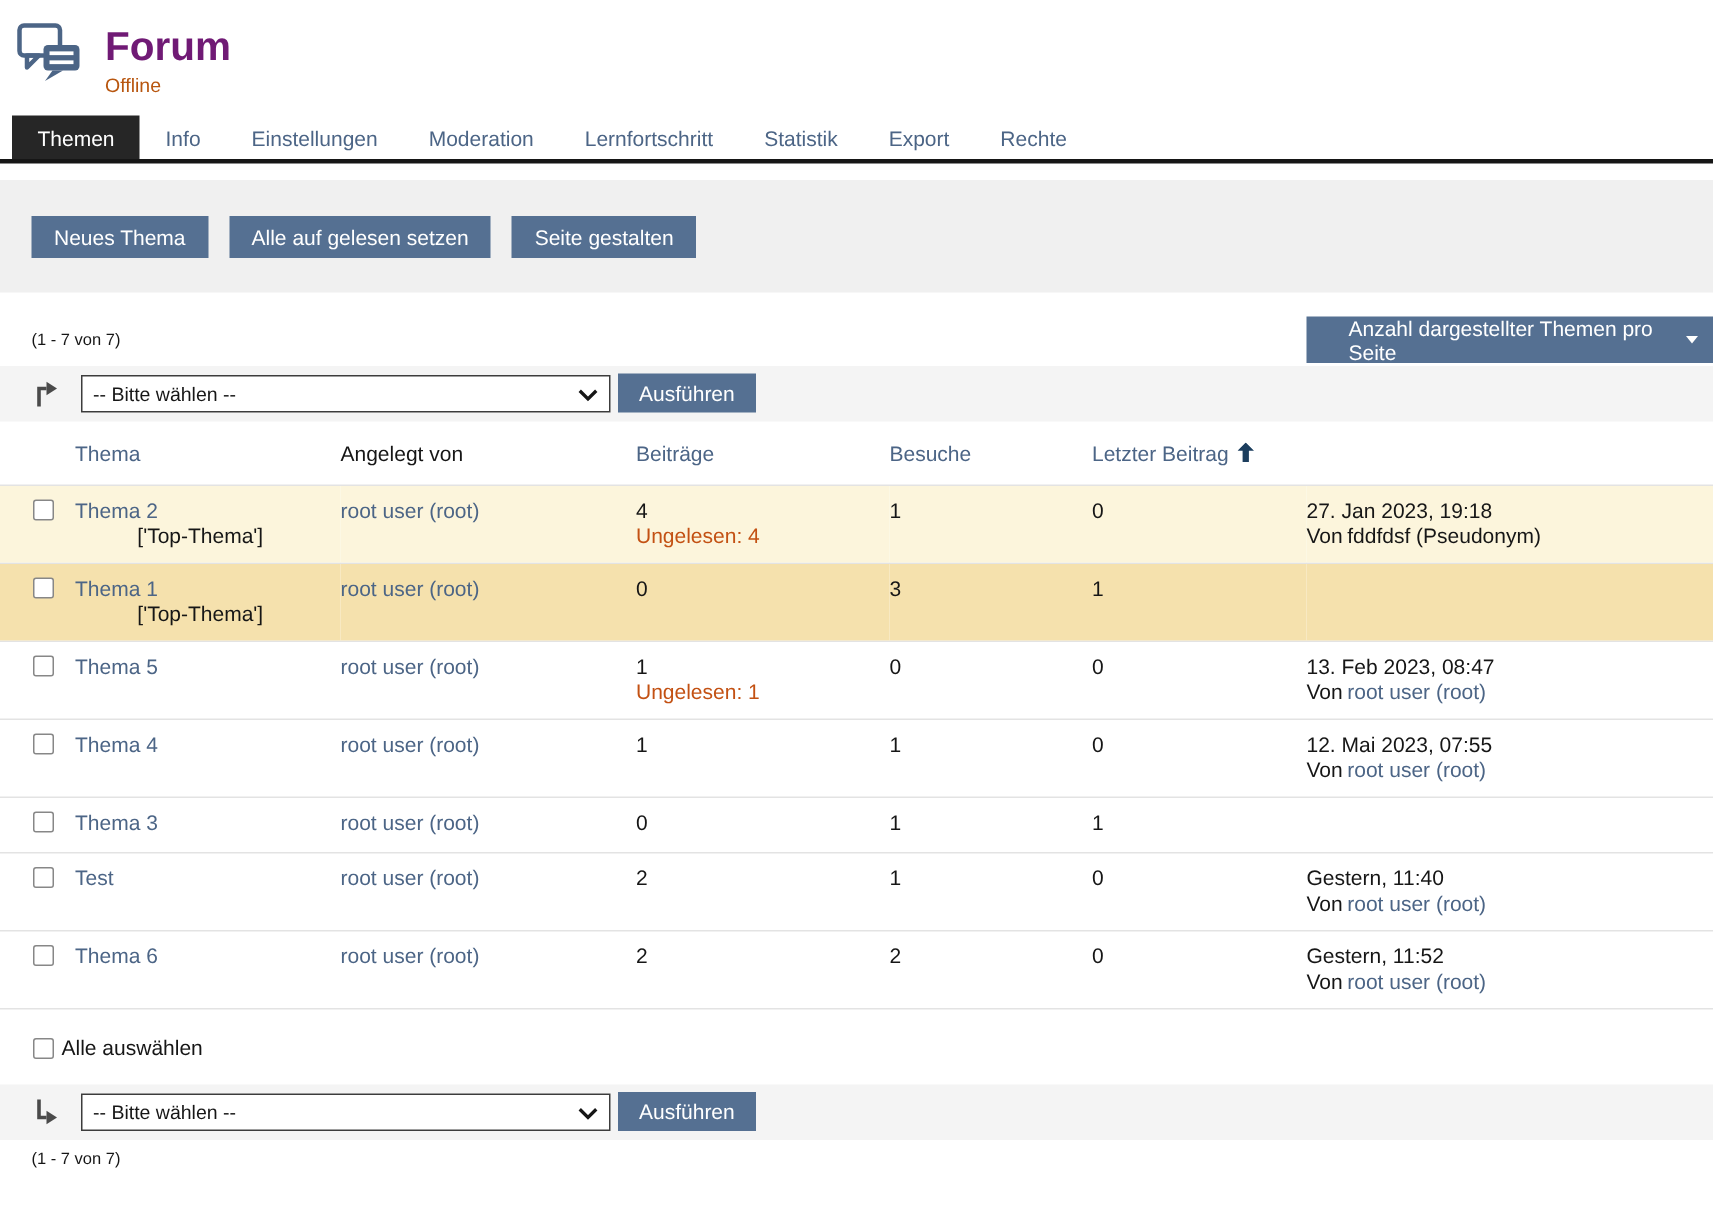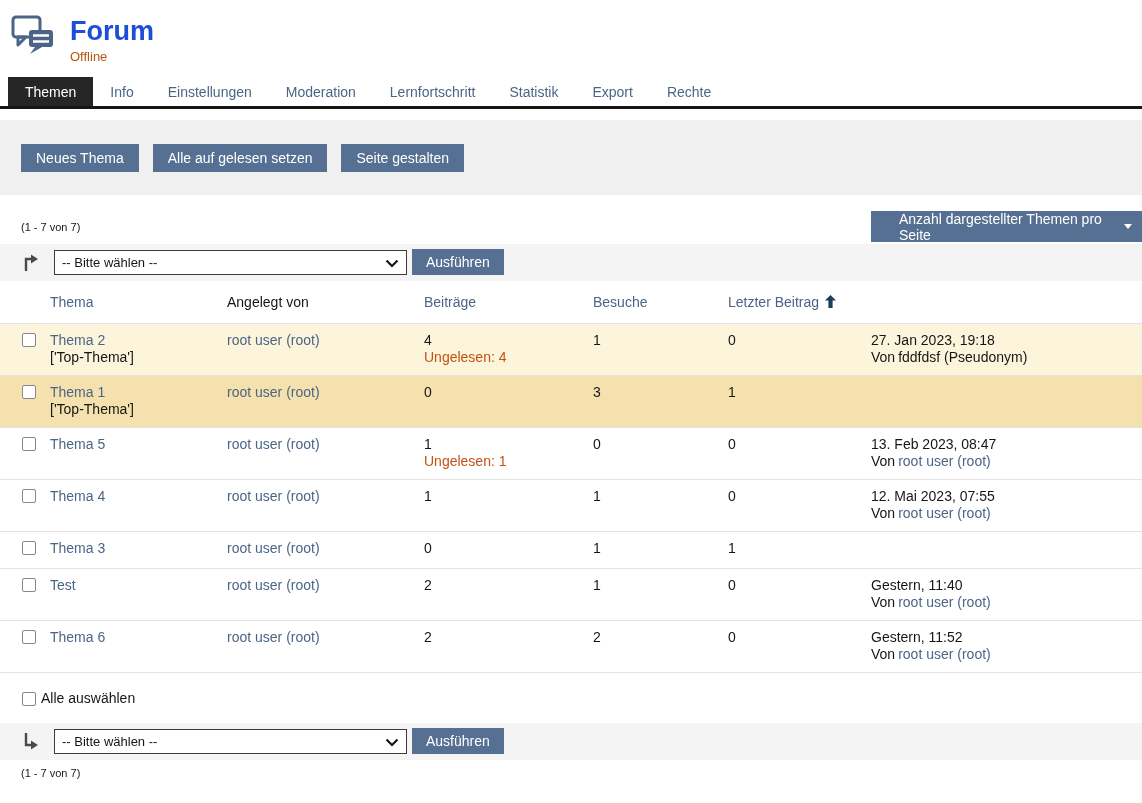--- a/index.html
+++ b/index.html
@@ -7,21 +7,21 @@
   body {
     width: 1142px; height: 803px; overflow: hidden;
     background: #fff; color: #161616;
     font-family: "Liberation Sans", "DejaVu Sans", sans-serif;
     font-size: 14px;
   }
 
   
   .page-header { display: flex; align-items: flex-start; gap: 12px; padding: 14px 0 0 10px; }
   .page-header .titles { padding-top: 2px; }
-  .page-title { font-size: 27px; font-weight: bold; color: #1d4ed8; line-height: 30px; }
+  .page-title { font-size: 27px; font-weight: bold; color: #701a75; line-height: 30px; }
   .status-offline { color: var(--offline, #b8560f); font-size: 13px; margin-top: 3px; }
 
   
   .tabs { display: flex; margin-top: 13px; padding-left: 8px; border-bottom: 3px solid #161616; align-items: flex-end; }
   .tab { padding: 7px 17px 6px; color: var(--link, #4c6586); cursor: pointer; white-space: nowrap; }
   .tab.active { background: #262626; color: #fff; }
 
   
   .toolbar { background: var(--band, #f0f0f0); margin-top: 11px; padding: 24px 21px 23px; display: flex; gap: 14px; }
   .btn {
@@ -55,21 +55,21 @@
   .t-row { display: grid; grid-template-columns: 50px 177px 197px 169px 135px 143px auto; border-top: 1px solid #e3e3e3; }
   .t-head-row { border-top: 0; }
   .t-rows { border-bottom: 1px solid #e3e3e3; }
   .t-cell { padding: 8px 10px 9px 0; line-height: 17px; }
   .t-head-row .t-cell { padding: 13px 10px 12px 0; }
   .col-check { padding-left: 22px; }
   .hl-light > .t-cell { background: var(--highlight_light, #fcf5dc); }
   .hl-strong > .t-cell { background: var(--highlight_strong, #f5e1ad); }
 
   .link { color: var(--link, #4c6586); cursor: pointer; text-decoration: none; }
-  .sub { display: block; color: #161616; }
+  .sub { display: block; color: #161616; text-align: center; }
   .unread { display: block; color: var(--unread, #c35113); cursor: pointer; }
   .byline span:first-child { margin-right: 3px; }
   .sort-icon { margin-left: 6px; vertical-align: -1px; }
 
   input[type="checkbox"] {
     -webkit-appearance: none; appearance: none; margin: 1px 0 0 0;
     width: 14px; height: 14px; border: 1px solid #878787; border-radius: 2px; background: #fff; cursor: pointer;
   }
 
   

